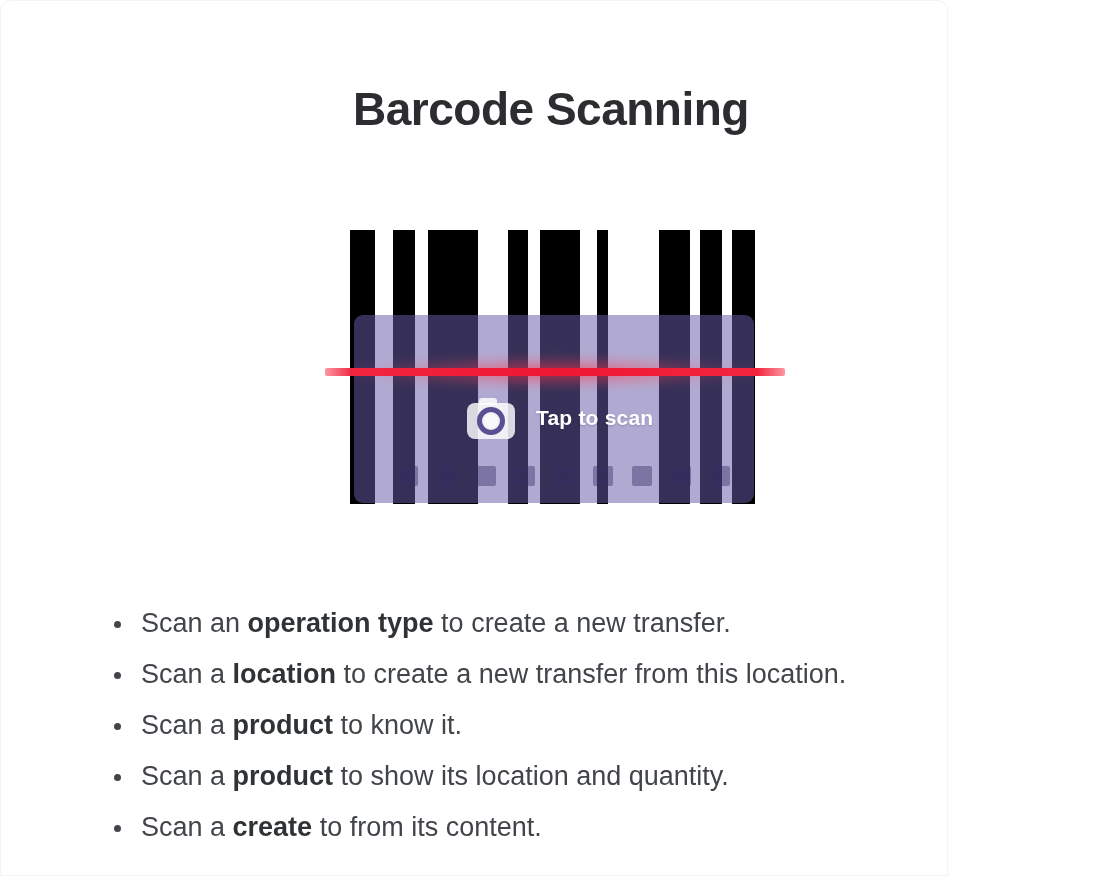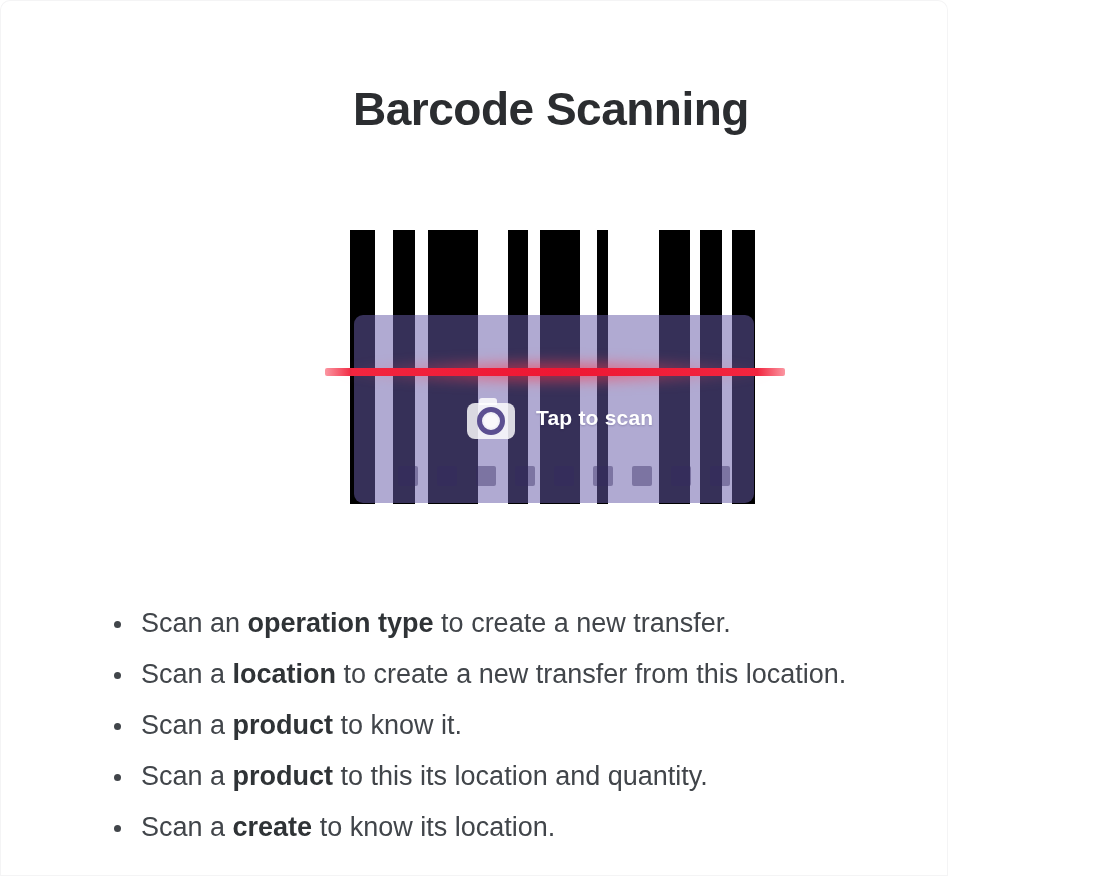--- a/index.html
+++ b/index.html
@@ -239,17 +239,17 @@
       </span>
       <span class="tap-label">Tap to scan</span>
     </div>
 
   </div>
 
   <ul class="tips-list">
       <li><span>Scan an </span><b>operation type</b><span> to create a new transfer.</span></li>
       <li><span>Scan a </span><b>location</b><span> to create a new transfer from this location.</span></li>
       <li><span>Scan a </span><b>product</b><span> to know it.</span></li>
-      <li><span>Scan a </span><b>product</b><span> to this its location and quantity.</span></li>
-      <li><span>Scan a </span><b>create</b><span> to know its location.</span></li>
+      <li><span>Scan a </span><b>product</b><span> to show its location and quantity.</span></li>
+      <li><span>Scan a </span><b>create</b><span> to from its content.</span></li>
     </ul>
 
 </div>
 
 </body></html>

